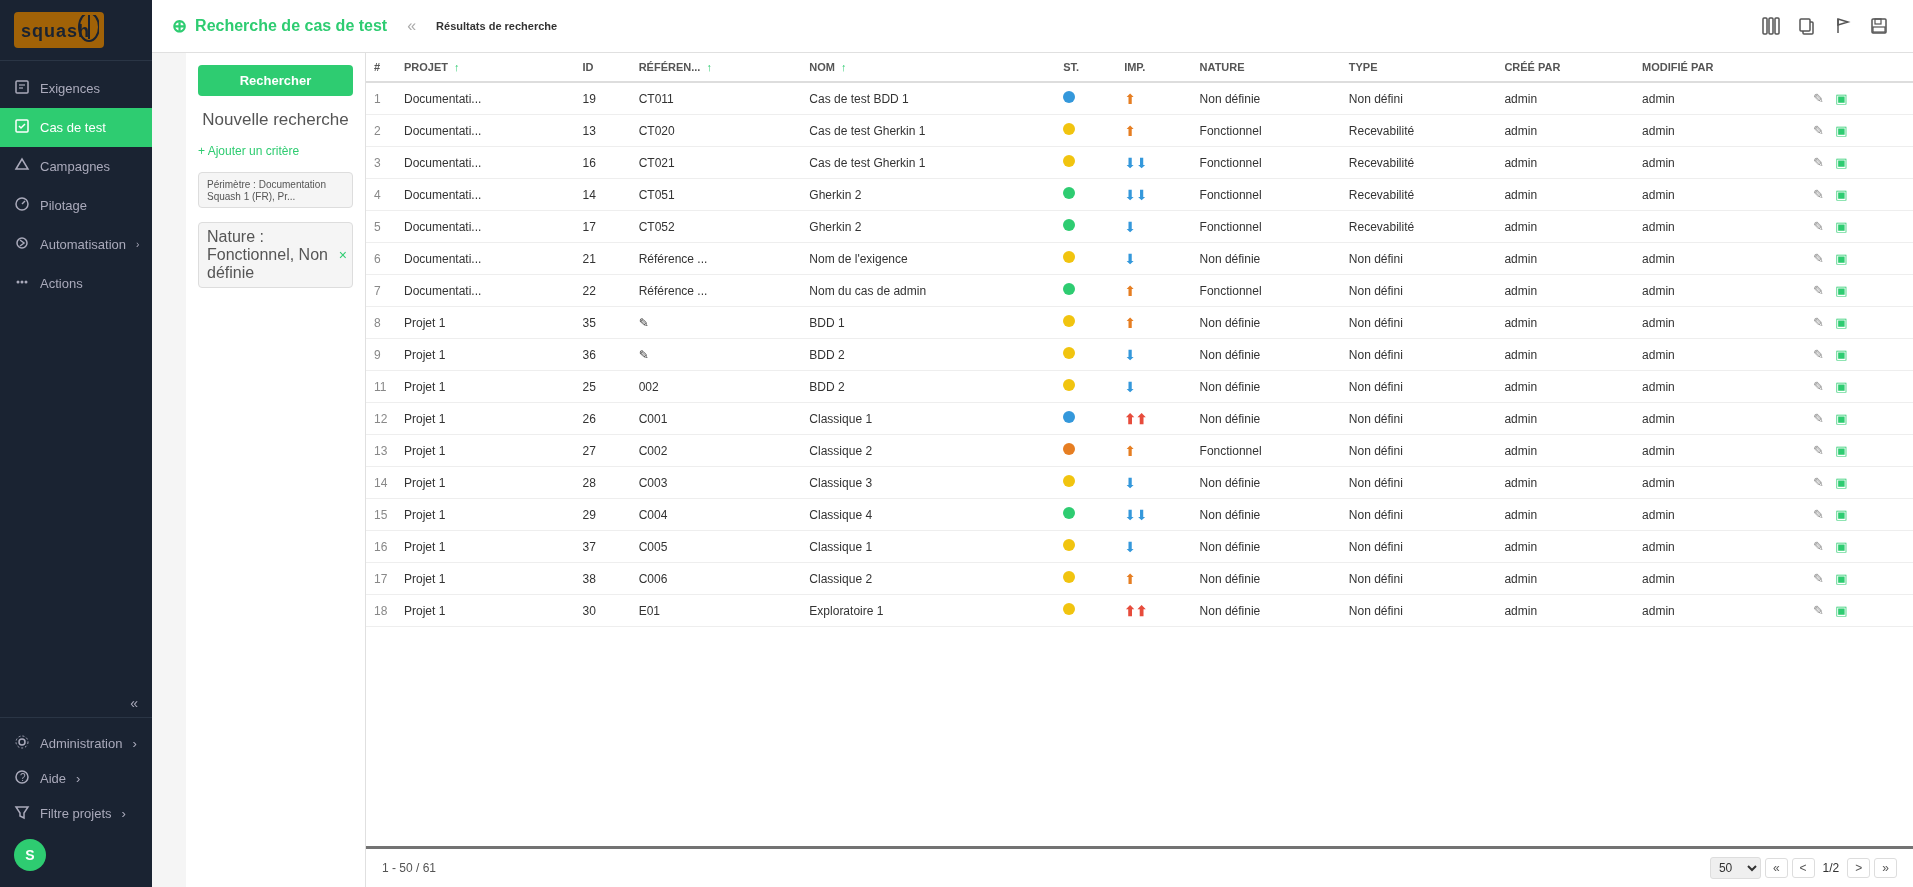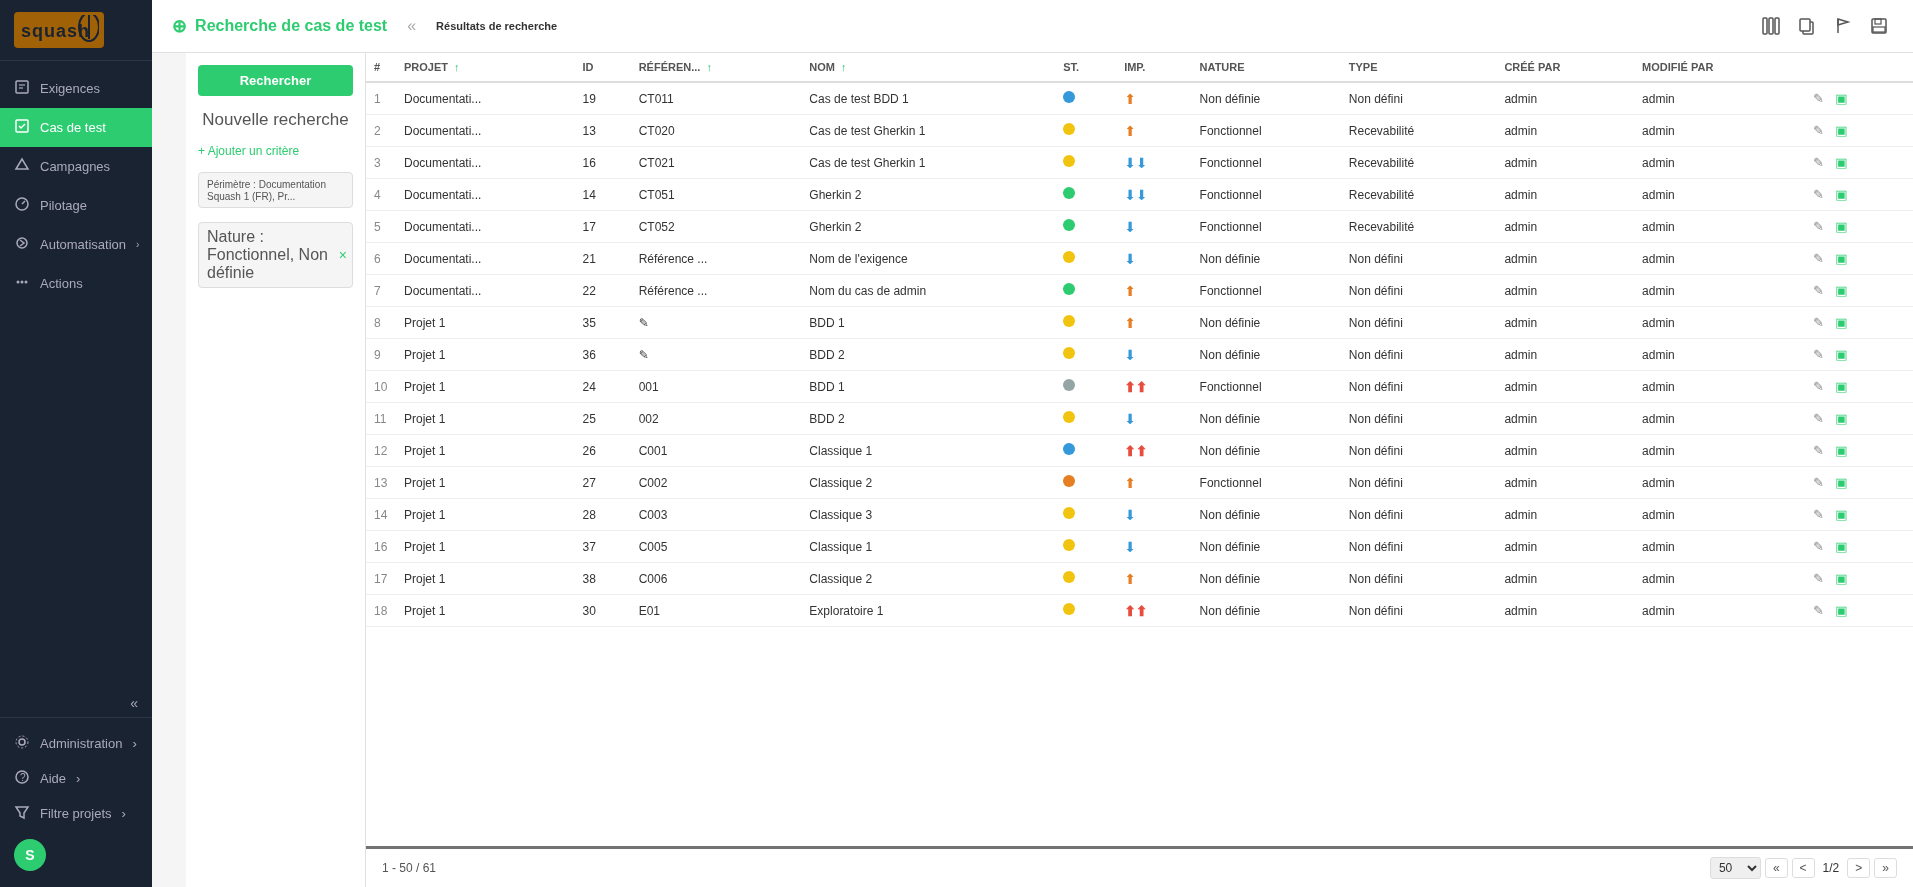--- a/index.html
+++ b/index.html
@@ -477,37 +477,20 @@
     <td>Non définie</td>
     <td>Non défini</td>
     <td>admin</td>
     <td>admin</td>
     <td>
       <button class="action-btn action-edit">✎</button>
       <button class="action-btn action-folder">▣</button>
     </td>
   </tr>
               <tr>
-    <td class="num">10</td>
-    <td>Projet 1</td>
-    <td>24</td>
-    <td>001</td>
-    <td>BDD 1</td>
-    <td><span class="status-dot dot-gray"></span></td>
-    <td><span style="color:#e74c3c;font-size:14px;font-weight:bold;">⬆⬆</span></td>
-    <td>Fonctionnel</td>
-    <td>Non défini</td>
-    <td>admin</td>
-    <td>admin</td>
-    <td>
-      <button class="action-btn action-edit">✎</button>
-      <button class="action-btn action-folder">▣</button>
-    </td>
-  </tr>
-              <tr>
     <td class="num">11</td>
     <td>Projet 1</td>
     <td>25</td>
     <td>002</td>
     <td>BDD 2</td>
     <td><span class="status-dot dot-yellow"></span></td>
     <td><span style="color:#3498db;font-size:14px;">⬇</span></td>
     <td>Non définie</td>
     <td>Non défini</td>
     <td>admin</td>
@@ -552,20 +535,37 @@
     </td>
   </tr>
               <tr>
     <td class="num">14</td>
     <td>Projet 1</td>
     <td>28</td>
     <td>C003</td>
     <td>Classique 3</td>
     <td><span class="status-dot dot-yellow"></span></td>
     <td><span style="color:#3498db;font-size:14px;">⬇</span></td>
+    <td>Non définie</td>
+    <td>Non défini</td>
+    <td>admin</td>
+    <td>admin</td>
+    <td>
+      <button class="action-btn action-edit">✎</button>
+      <button class="action-btn action-folder">▣</button>
+    </td>
+  </tr>
+              <tr>
+    <td class="num">15</td>
+    <td>Projet 1</td>
+    <td>29</td>
+    <td>C004</td>
+    <td>Classique 4</td>
+    <td><span class="status-dot dot-green"></span></td>
+    <td><span style="color:#3498db;font-size:14px;">⬇⬇</span></td>
     <td>Non définie</td>
     <td>Non défini</td>
     <td>admin</td>
     <td>admin</td>
     <td>
       <button class="action-btn action-edit">✎</button>
       <button class="action-btn action-folder">▣</button>
     </td>
   </tr>
               <tr>

